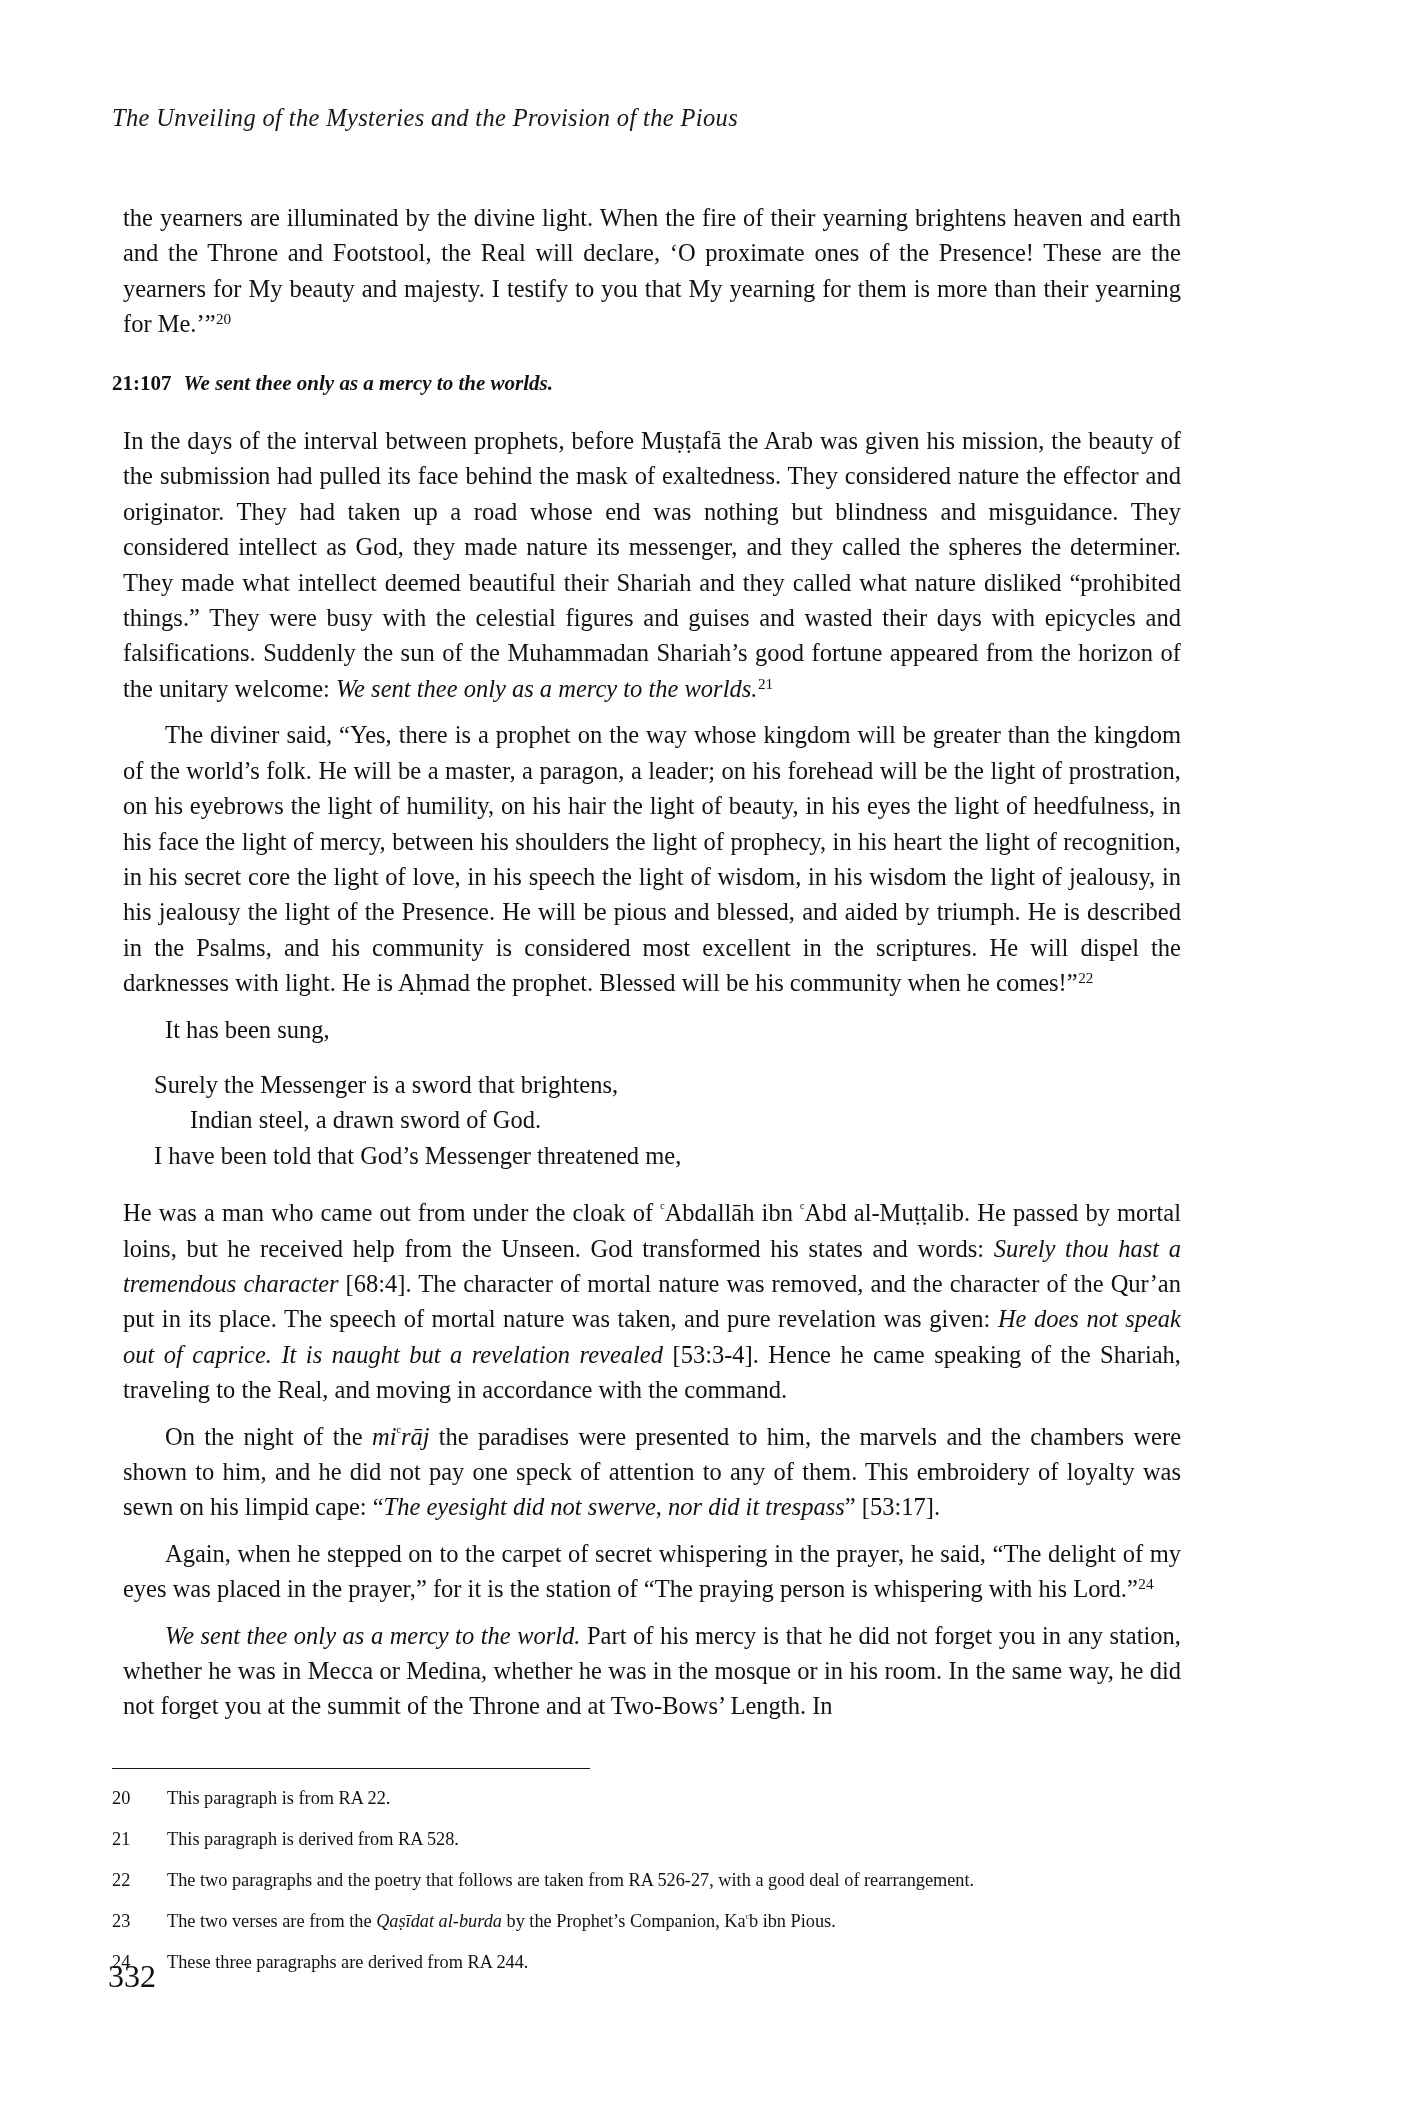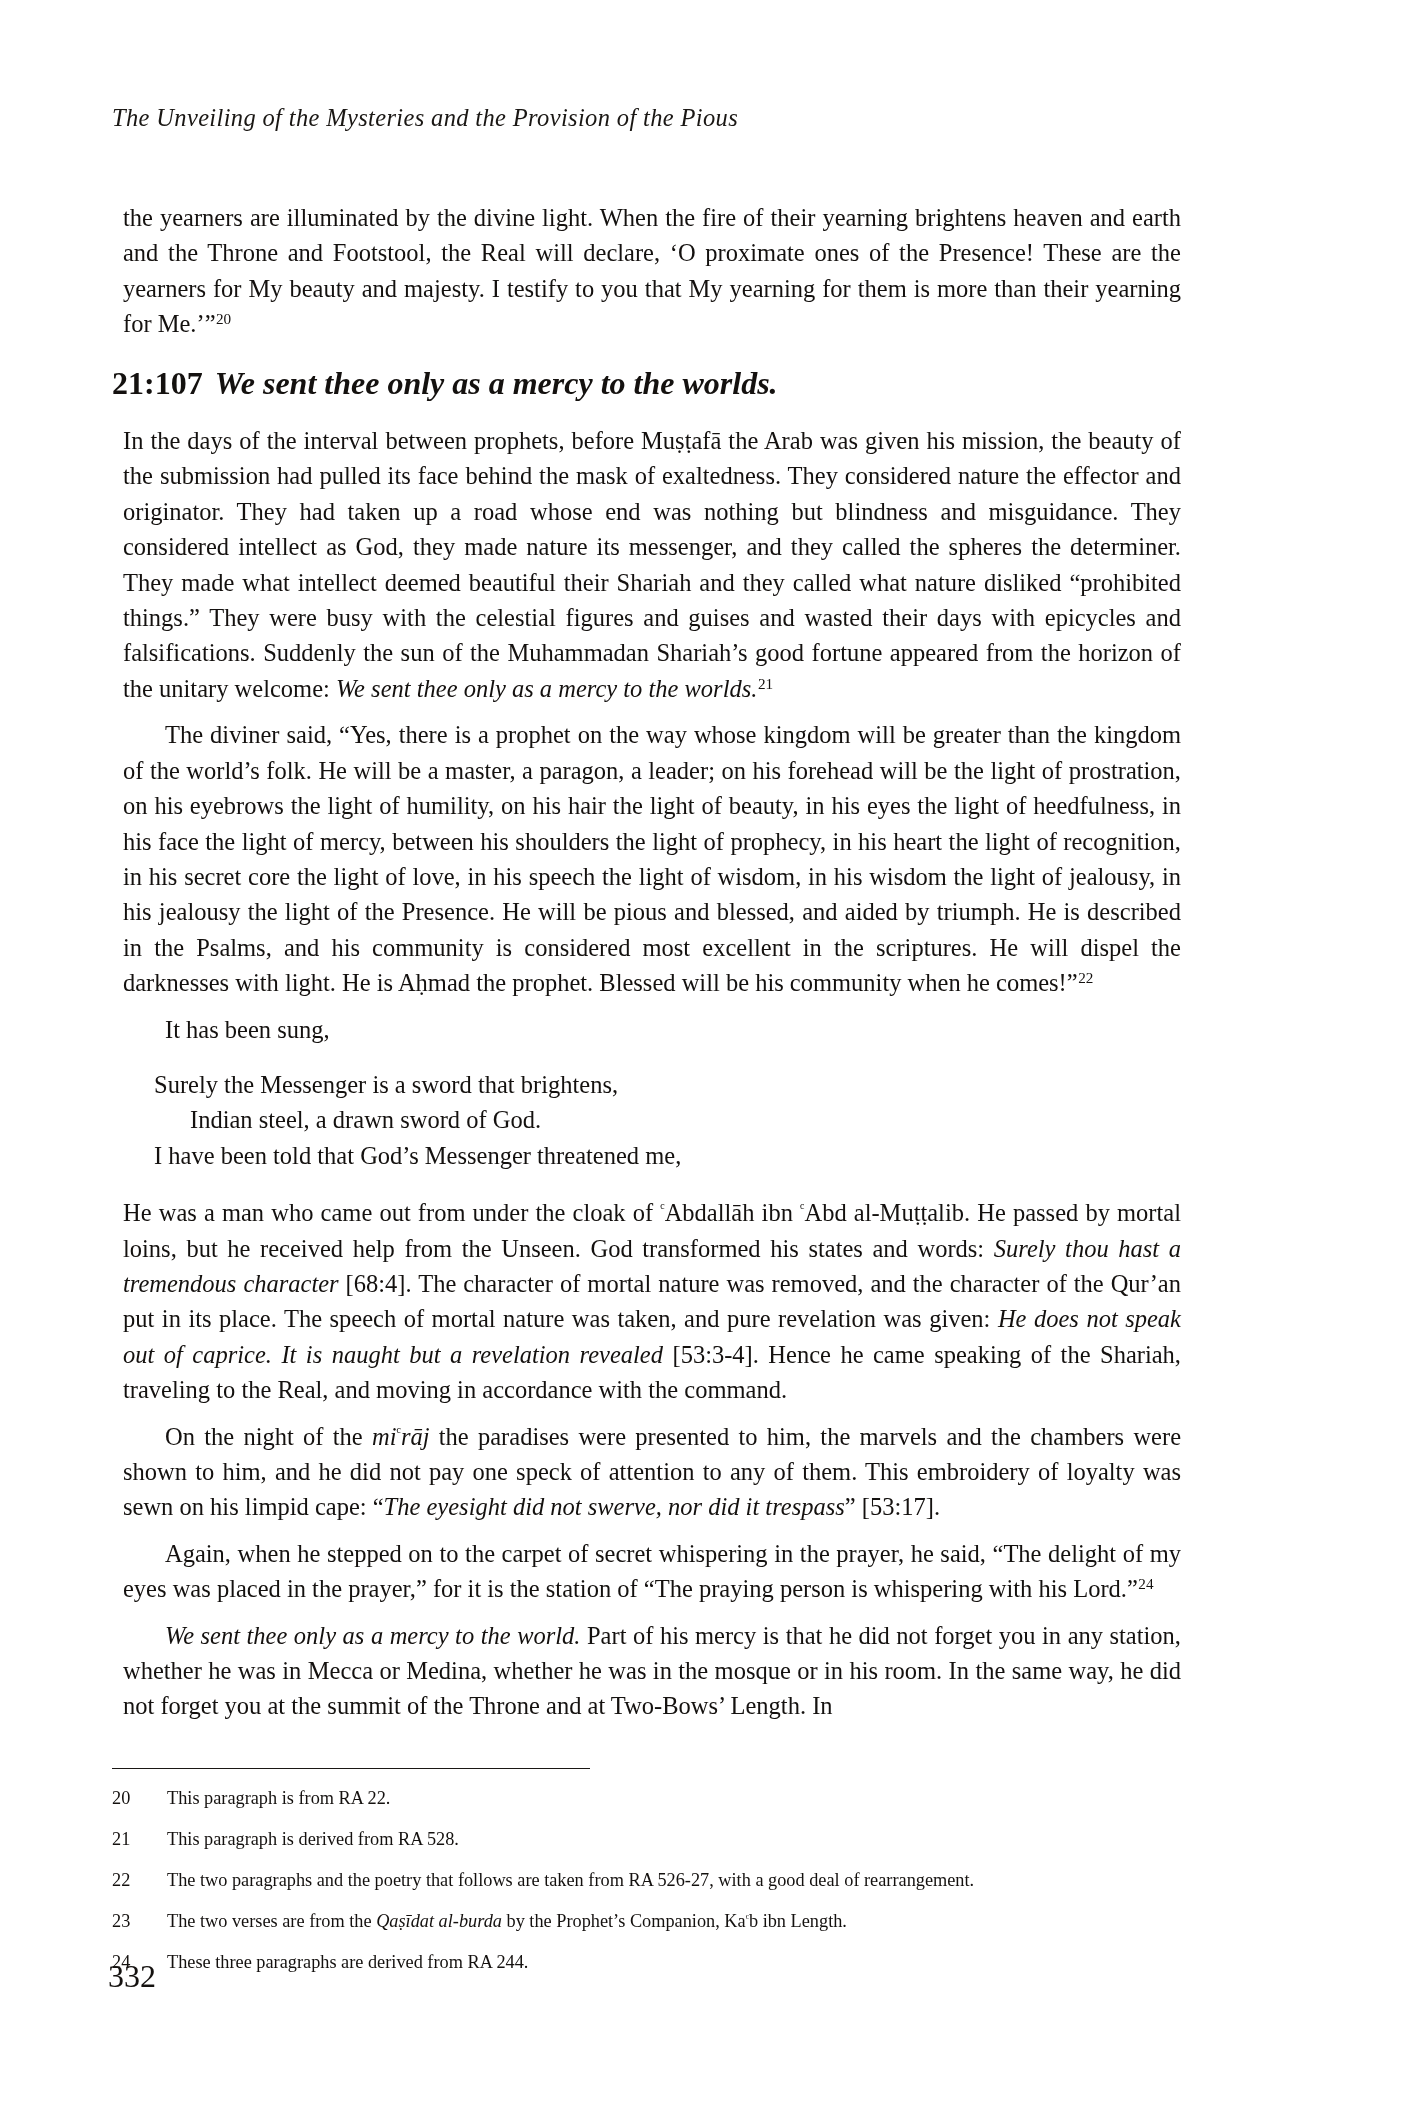--- a/index.html
+++ b/index.html
@@ -44,21 +44,21 @@
     text-align: justify;
     text-justify: inter-word;
     margin: 11px;
     color: #14110f;
     -webkit-font-smoothing: none;
   }
   .para + .para { margin-top: 0; }
   .para.indent { text-indent: 42px; }
 
   .verse-head {
-    font-size: 32px;
+    font-size: 21px;
     line-height: 35.4px;
     margin: 24px 0 22px 0;
     font-weight: bold;
   }
   .verse-head .num { font-weight: bold; font-style: normal; margin-right: 12px; }
   .verse-head .txt { font-weight: bold; font-style: italic; }
 
   i, .ital { font-style: italic; }
 
   sup.fn {
@@ -176,21 +176,21 @@
       <span class="fn-txt">This paragraph is derived from RA 528.</span>
     </div>
 
     <div class="fn-item">
       <span class="fn-num">22</span>
       <span class="fn-txt">The two paragraphs and the poetry that follows are taken from RA 526-27, with a good deal of rearrangement.</span>
     </div>
 
     <div class="fn-item">
       <span class="fn-num">23</span>
-      <span class="fn-txt"><span>The two verses are from the </span><i>Qaṣīdat al-burda</i><span> by the Prophet’s Companion, Ka</span><span class="ayn">ᶜ</span><span>b ibn Length.</span></span>
+      <span class="fn-txt"><span>The two verses are from the </span><i>Qaṣīdat al-burda</i><span> by the Prophet’s Companion, Ka</span><span class="ayn">ᶜ</span><span>b ibn Pious.</span></span>
     </div>
 
     <div class="fn-item">
       <span class="fn-num">24</span>
       <span class="fn-txt">These three paragraphs are derived from RA 244.</span>
     </div>
   </div>
 
   <div class="folio">332</div>
 

